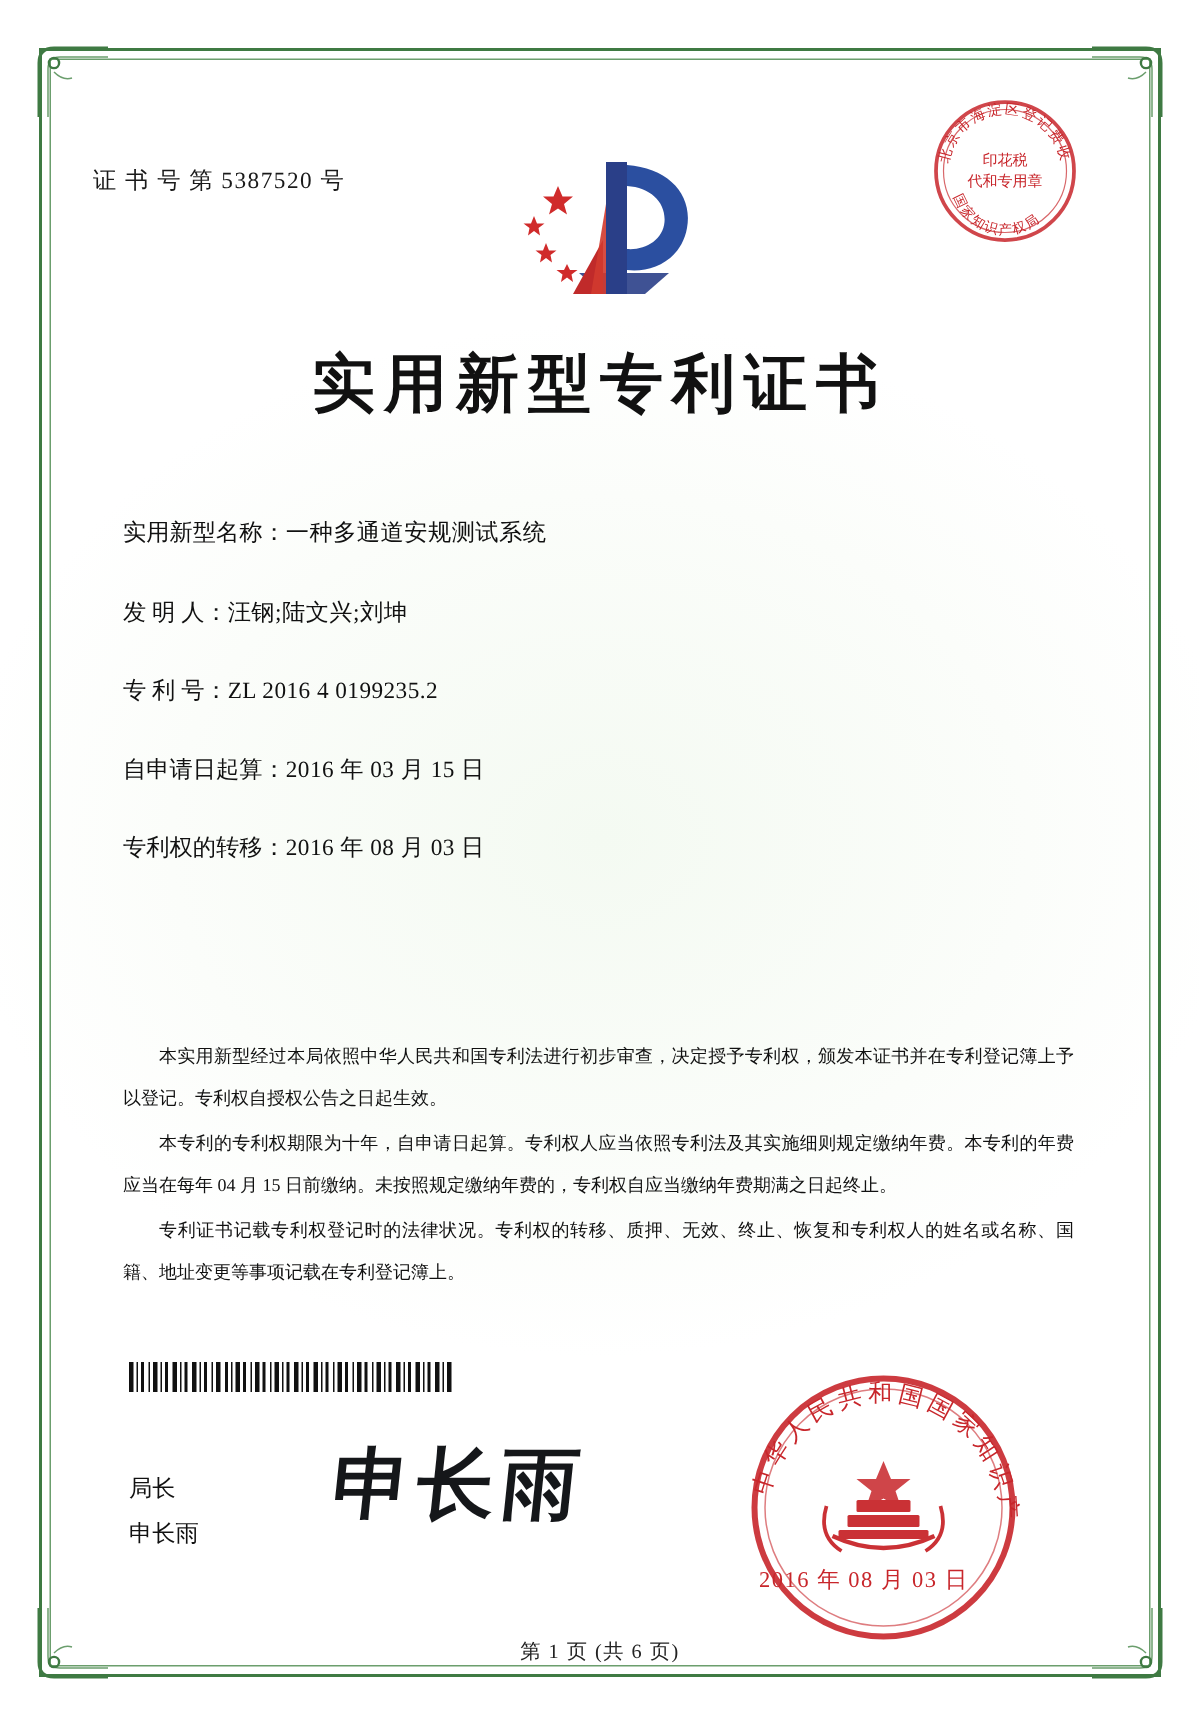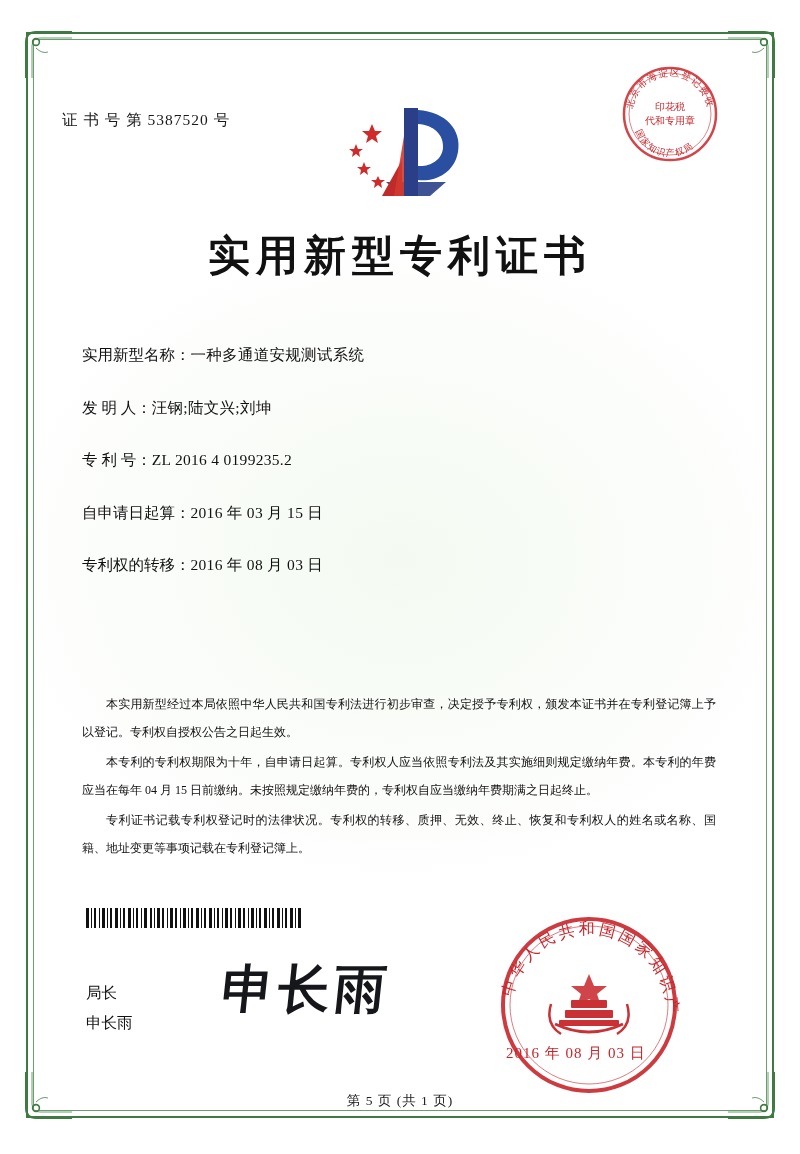--- a/index.html
+++ b/index.html
@@ -308,15 +308,15 @@
         <rect x="-24" y="2" width="48" height="8" rx="1"></rect>
         <rect x="-18" y="-8" width="36" height="8" rx="1"></rect>
         <path d="M-34 16 q34 16 68 0" fill="none" stroke="#c8262b" stroke-width="3"></path>
         <path d="M-38 -4 q-6 20 10 30" fill="none" stroke="#c8262b" stroke-width="2.5"></path>
         <path d="M38 -4 q6 20 -10 30" fill="none" stroke="#c8262b" stroke-width="2.5"></path>
       </g>
     </svg>
   </div>
   <div class="seal-date">2016 年 08 月 03 日</div>
 
-  <div class="footer">第 5 页 (共 1 页)</div>
+  <div class="footer">第 1 页 (共 6 页)</div>
 
 </div>
 
 </body></html>

